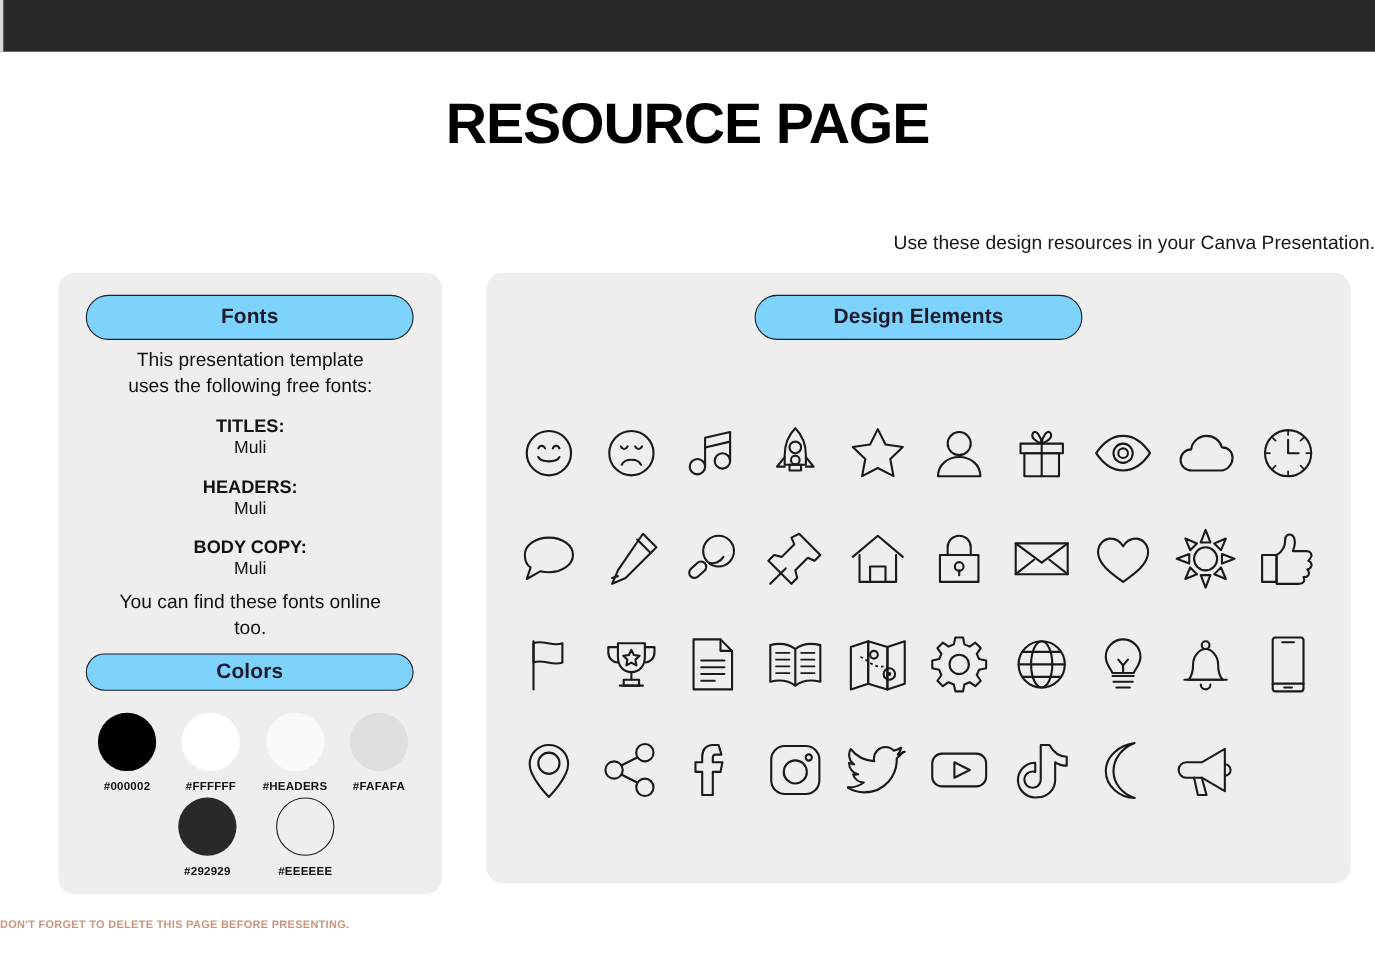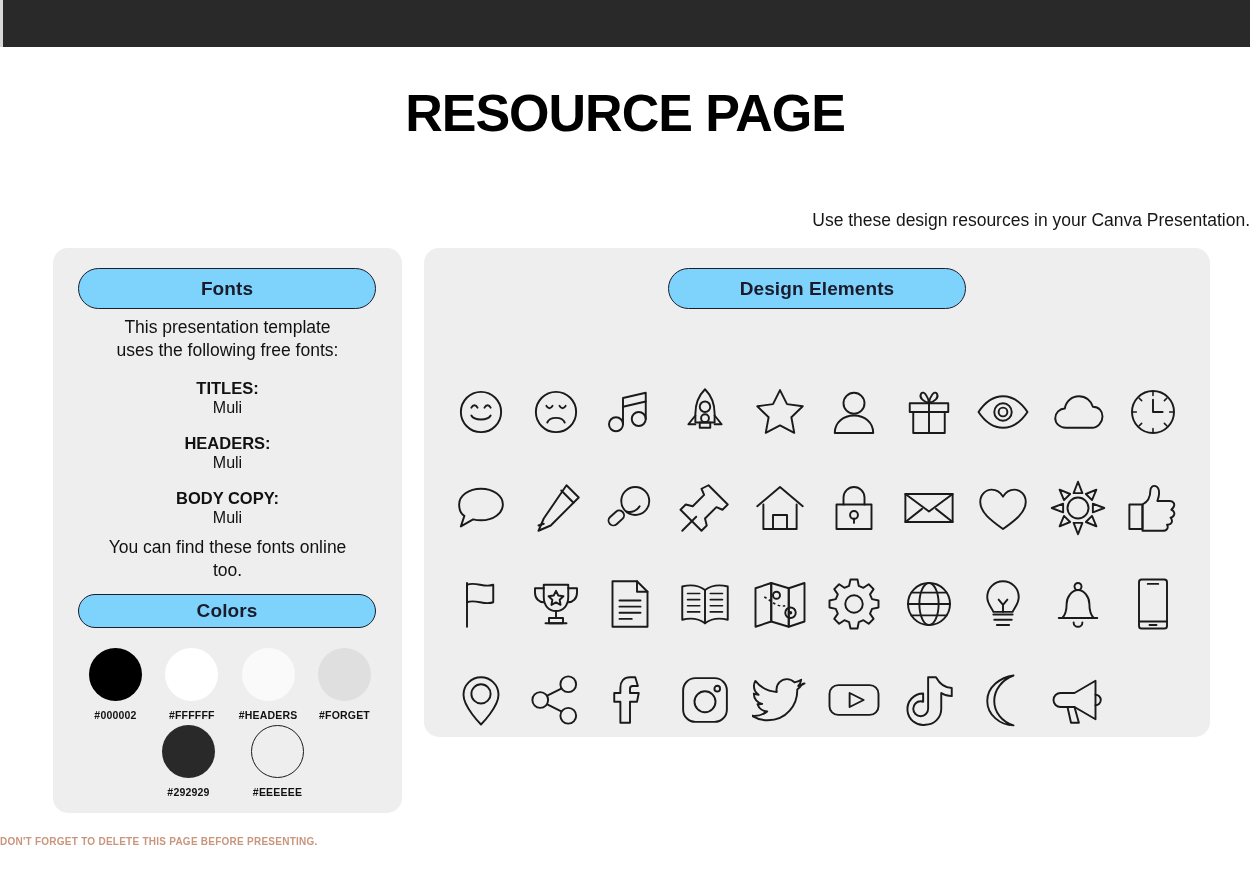--- a/index.html
+++ b/index.html
@@ -49,21 +49,21 @@
     line-height: 25px;
     margin-top: 40px;
   }
   
   .panel {
     position: absolute;
     background: #eeeeee;
     border-radius: 15px;
   }
   #fonts-panel { left: 53px; top: 248px; width: 349px; height: 565px; }
-  #elements-panel { left: 424px; top: 248px; width: 786px; height: 489px; }
+  #elements-panel { left: 442px; top: 248px; width: 786px; height: 555px; }
   
   .pill {
     position: absolute;
     background: #7dd3fc;
     border: 1.3px solid #1d1d2b;
     border-radius: 22px;
     display: flex;
     align-items: center;
     justify-content: center;
     font-size: 19px;
@@ -186,21 +186,21 @@
         <div class="swatch">
           <div class="dot" style="background: rgb(255, 255, 255);"></div>
           <div class="hexlabel">#FFFFFF</div>
         </div>
         <div class="swatch">
           <div class="dot" style="background: rgb(250, 250, 250);"></div>
           <div class="hexlabel">#HEADERS</div>
         </div>
         <div class="swatch">
           <div class="dot" style="background: rgb(223, 223, 223);"></div>
-          <div class="hexlabel">#FORGET</div>
+          <div class="hexlabel">#FAFAFA</div>
         </div>
       </div>
     <div id="swatch-row-2">
         <div class="swatch">
           <div class="dot" style="background: rgb(41, 41, 41);"></div>
           <div class="hexlabel">#292929</div>
         </div>
         <div class="swatch">
           <div class="dot dot-outline" style="background: rgb(238, 238, 238);"></div>
           <div class="hexlabel">#EEEEEE</div>

